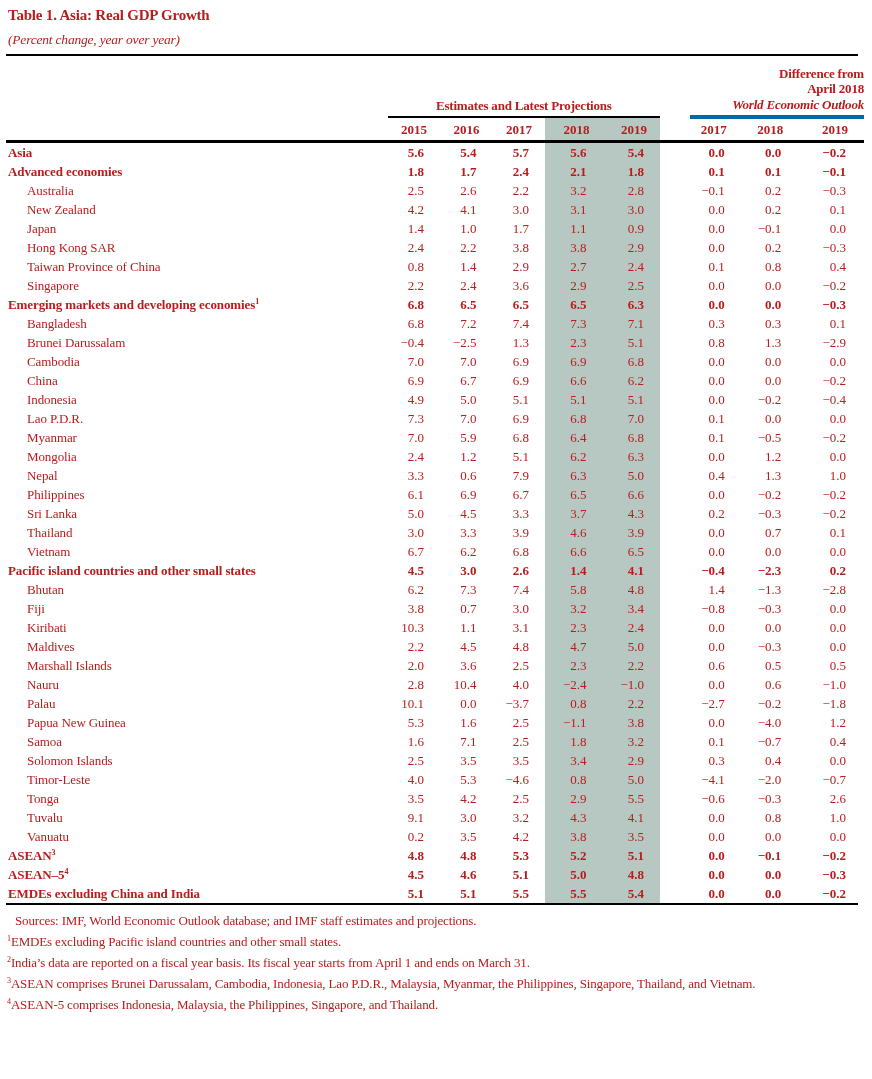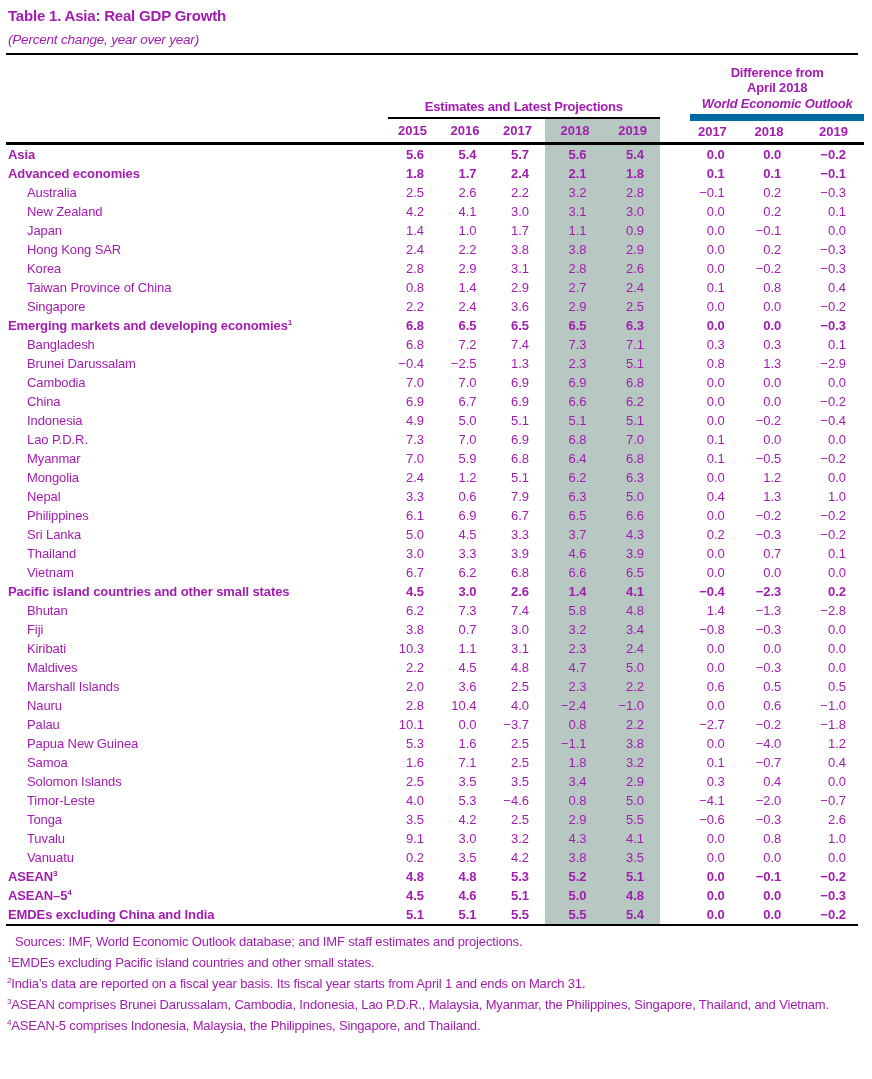--- a/index.html
+++ b/index.html
@@ -1,22 +1,22 @@
 <!DOCTYPE html>
 <html><head>
 <meta charset="utf-8">
 <style>
   html, body { margin: 0; padding: 0; background: #ffffff; }
   .page {
     position: relative;
     width: 872px;
     height: 1079px;
     background: #ffffff;
-    color: #a21caf;
-    font-family: Liberation Sans, sans-serif;
+    color: #b91c1c;
+    font-family: Liberation Serif, serif;
     overflow: hidden;
     box-sizing: border-box;
     padding: 7px 14px 0 6px;
   }
   .title {
     font-size: 15px;
     font-weight: bold;
     padding-left: 2px;
     letter-spacing: -0.2px;
   }
@@ -48,22 +48,22 @@
   th, td { padding: 0; margin: 0; font-size: 13px; line-height: 1; vertical-align: middle; }
   
   tr.group-row th { height: 56px; vertical-align: bottom; font-weight: bold; }
   th.group-est {
     text-align: center;
     border-bottom: 2px solid #000;
     padding-bottom: 4px;
     letter-spacing: -0.2px;
   }
   th.group-diff {
-    text-align: center;
-    border-bottom: 7px solid #0369a1;
+    text-align: right;
+    border-bottom: 4px solid #0369a1;
     padding-bottom: 3px;
     letter-spacing: -0.2px;
   }
   th.group-diff .gl { display: block; line-height: 15.5px; }
   th.group-diff .gl.it { font-style: italic; }
   
   tr.year-row th { height: 21px; border-bottom: 3px solid #000; font-weight: bold; }
   th.yr { text-align: right; padding-right: 13px; }
   th.yr.diffcol { padding-right: 16px; }
   th.yr.hl { background: #b6c8c1; }
@@ -193,32 +193,20 @@
           <td class="num">2.2</td>
           <td class="num">3.8</td>
           <td class="num hl">3.8</td>
           <td class="num hl">2.9</td>
           <td class="gap"></td>
           <td class="num diff">0.0</td>
           <td class="num diff">0.2</td>
           <td class="num diff">−0.3</td>
         </tr>
         <tr class="indent">
-          <td class="name">Korea</td>
-          <td class="num">2.8</td>
-          <td class="num">2.9</td>
-          <td class="num">3.1</td>
-          <td class="num hl">2.8</td>
-          <td class="num hl">2.6</td>
-          <td class="gap"></td>
-          <td class="num diff">0.0</td>
-          <td class="num diff">−0.2</td>
-          <td class="num diff">−0.3</td>
-        </tr>
-        <tr class="indent">
           <td class="name">Taiwan Province of China</td>
           <td class="num">0.8</td>
           <td class="num">1.4</td>
           <td class="num">2.9</td>
           <td class="num hl">2.7</td>
           <td class="num hl">2.4</td>
           <td class="gap"></td>
           <td class="num diff">0.1</td>
           <td class="num diff">0.8</td>
           <td class="num diff">0.4</td>

